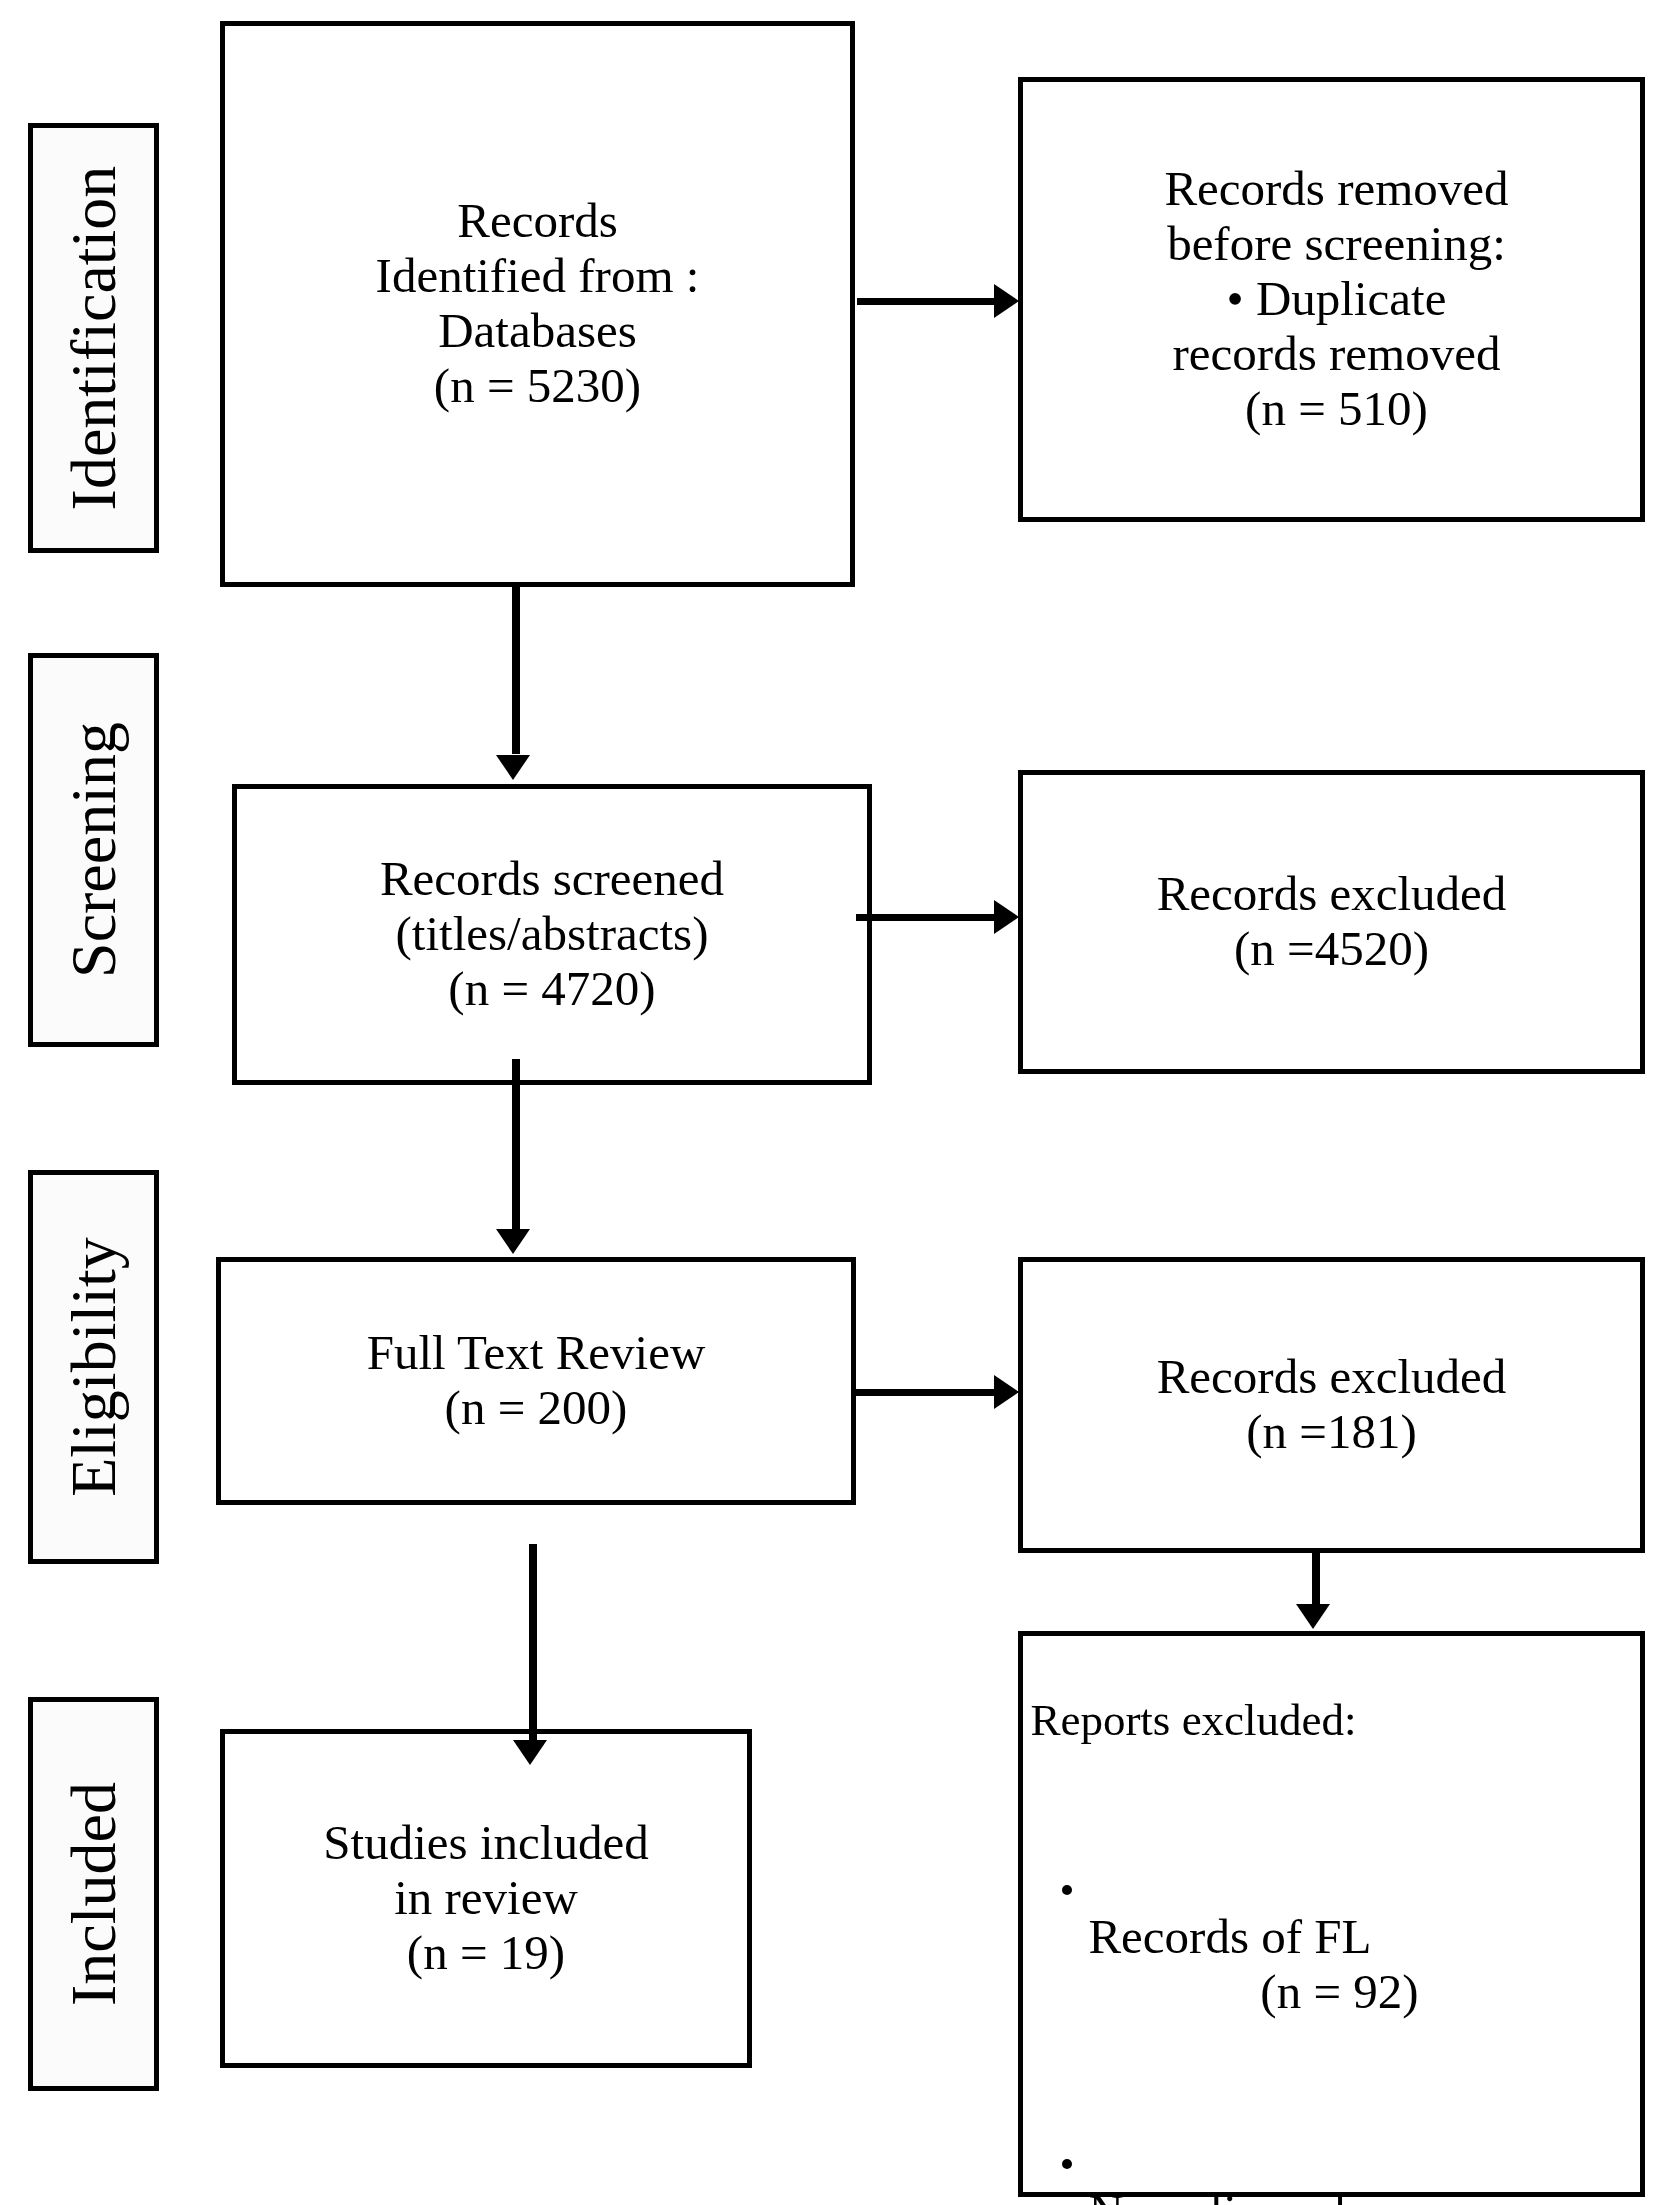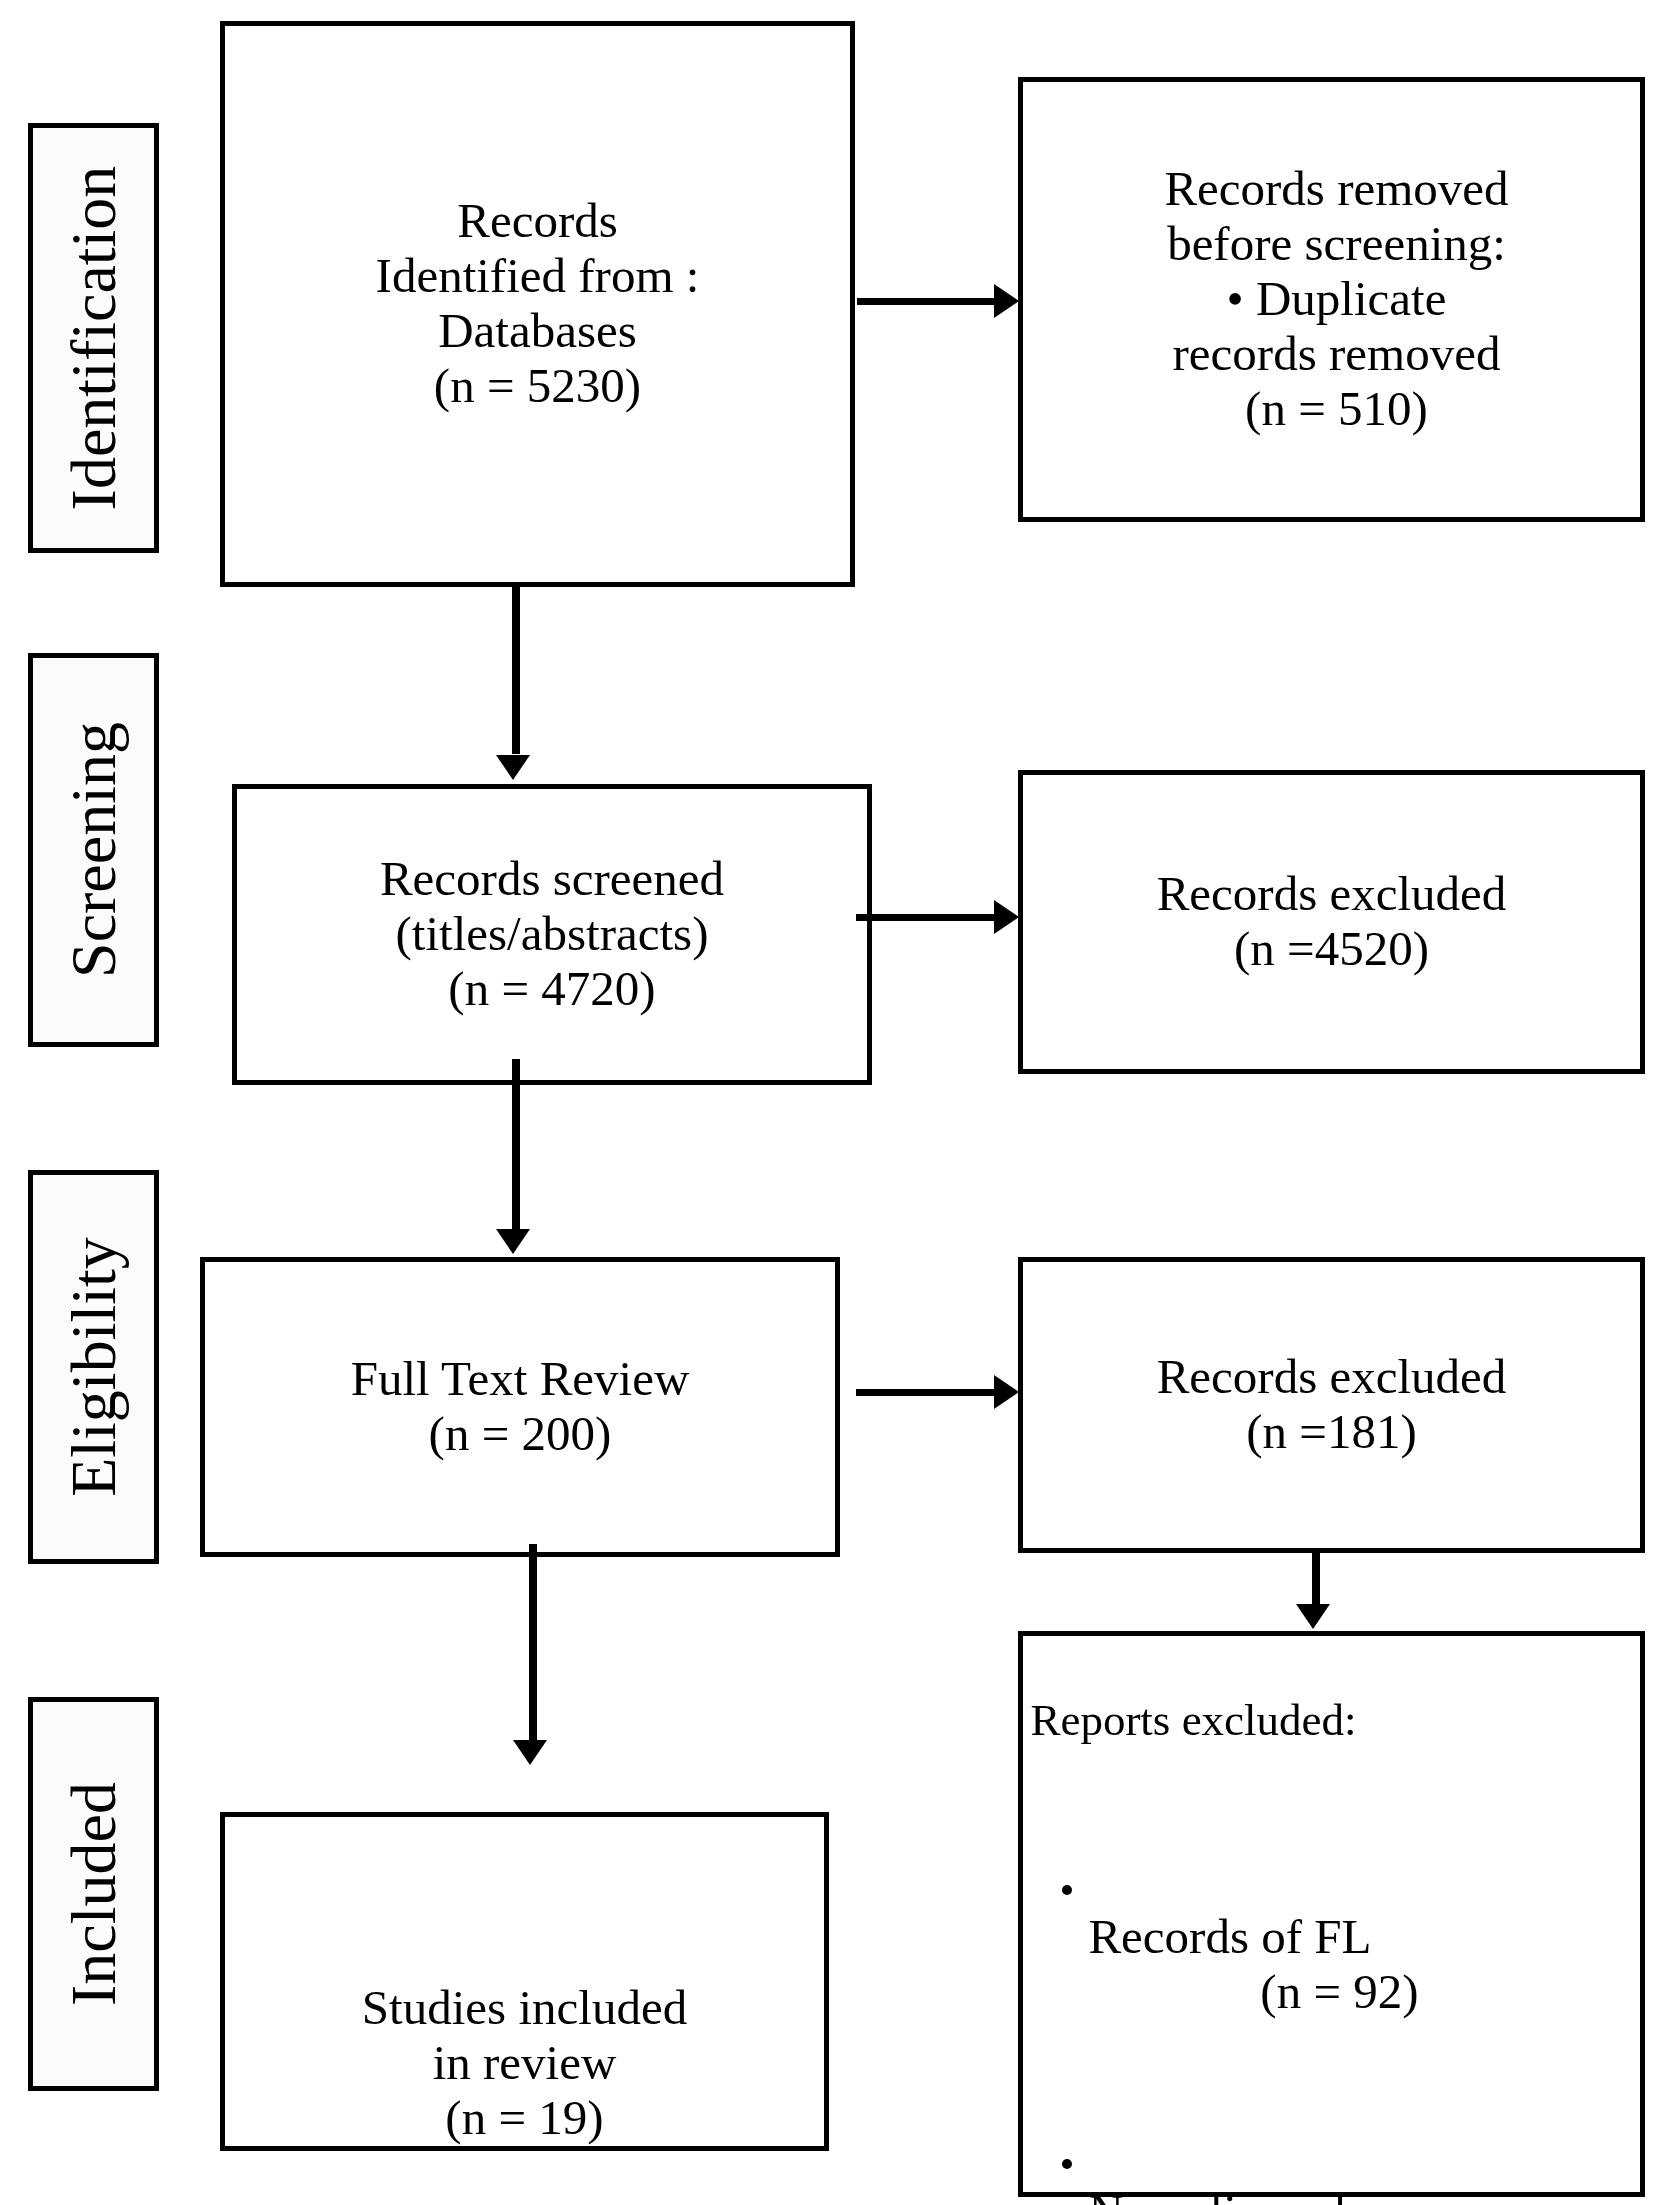--- a/index.html
+++ b/index.html
@@ -147,26 +147,26 @@
 Databases
 (n = 5230)</span>
   </div>
 
   <div class="box" style="left:216px; top:784px; width:640px; height:301px;margin-left:16px;">
     <span class="txt">Records screened
 (titles/abstracts)
 (n = 4720)</span>
   </div>
 
-  <div class="box" style="left:200px; top:1257px; width:640px; height:300px;">
+  <div class="box" style="left:216px; top:1257px; width:640px; height:248px;">
     <span class="txt">Full Text Review
 (n = 200)</span>
   </div>
 
-  <div class="box" style="left:220px; top:1812px; width:609px; height:339px;align-items:flex-end;">
+  <div class="box" style="left:220px; top:1729px; width:532px; height:339px;">
     <span class="txt">Studies included
 in review
 (n = 19)</span>
   </div>
 
   <div class="box" style="left:1018px; top:77px; width:627px; height:445px;padding-left:10px;">
     <span class="txt">Records removed
 before screening:
 • Duplicate
 records removed

